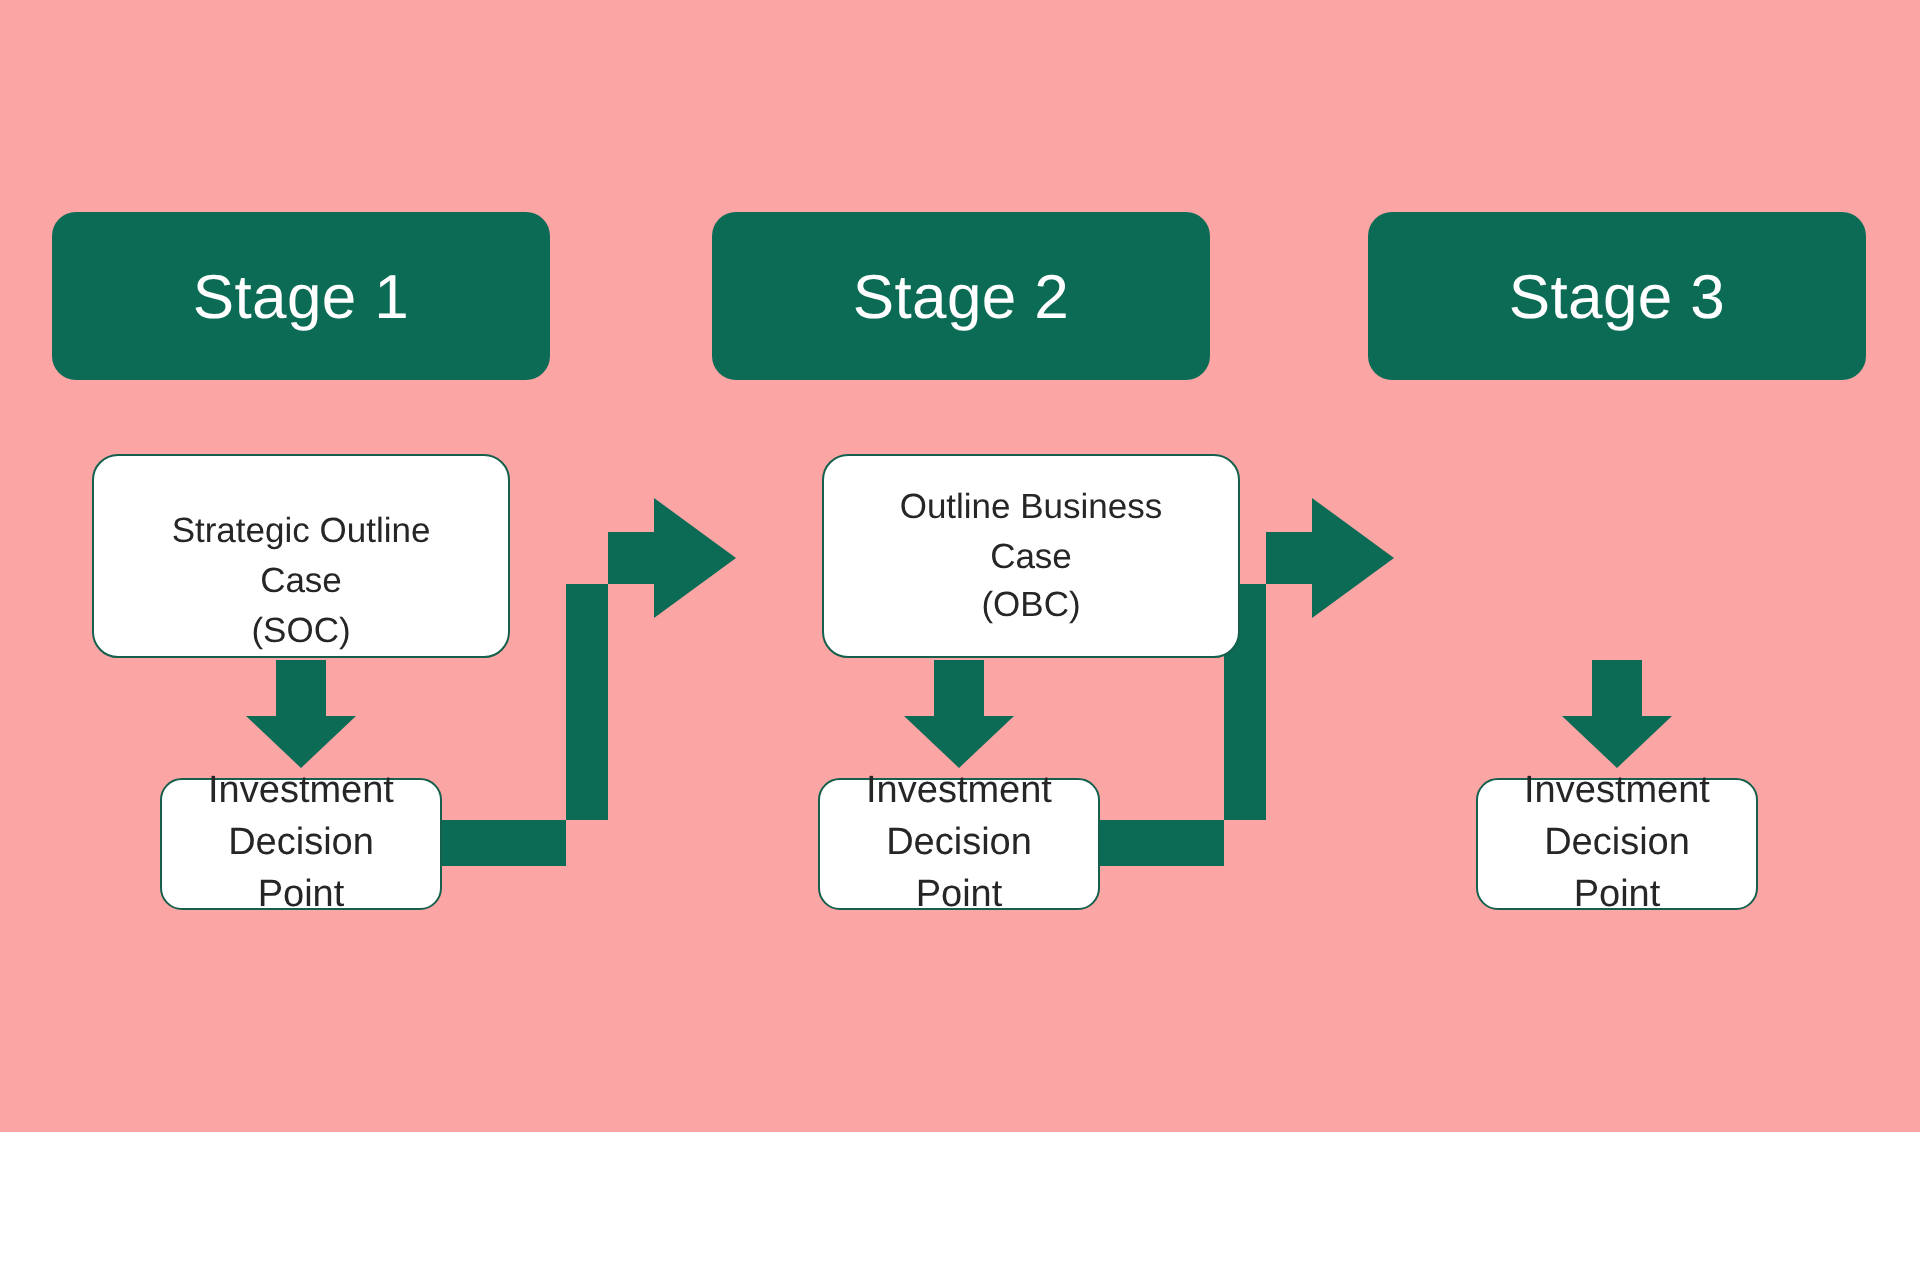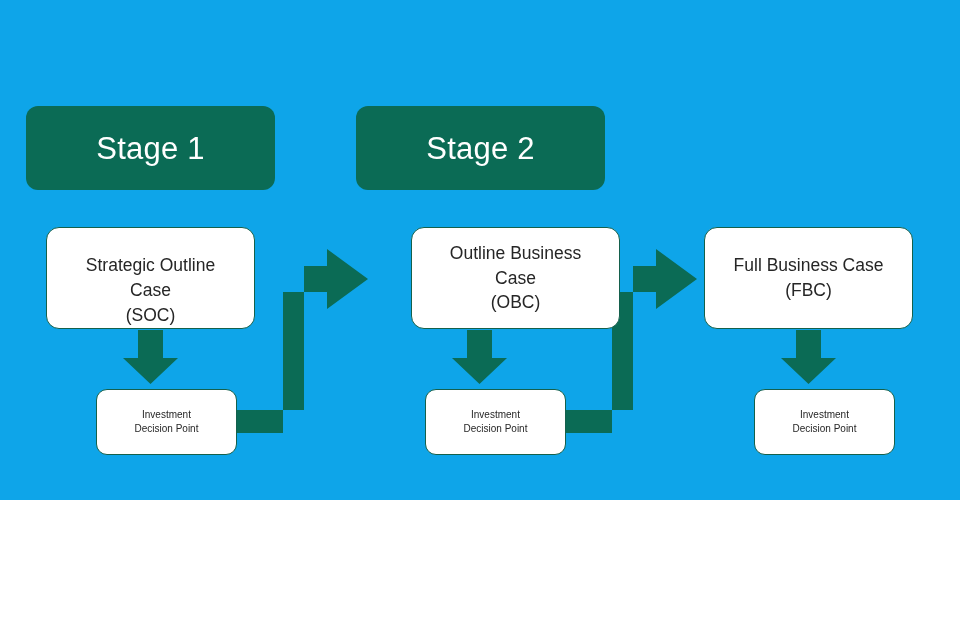--- a/index.html
+++ b/index.html
@@ -6,22 +6,22 @@
     margin: 0;
     padding: 0;
     background: #ffffff;
   }
   body {
     font-family: "Liberation Sans", sans-serif;
   }
   #canvas {
     position: relative;
     width: 960px;
-    height: 500px;
-    background: #0ea5e9;
+    height: 566px;
+    background: #fca5a5;
     overflow: hidden;
     text-decoration: underline;
   }
   
   .stage-header {
     position: absolute;
     background: #0B6B55;
     border-radius: 12px;
     display: flex;
     align-items: center;
@@ -43,25 +43,24 @@
     justify-content: center;
     text-align: center;
     color: #262626;
     box-sizing: border-box;
   }
   .case-box {
     font-size: 17.5px;
     line-height: 1.42;
   }
   .decision-box {
-    font-size: 10px;
+    font-size: 19px;
     line-height: 1.38;
     border-width: 1.4px;
     border-radius: 11px;
-    margin-left: 16px;
   }
   .box-text {
     display: block;
     padding: 0 10px;
     white-space: pre-line;
   }
   
   #connectors {
     position: absolute;
     left: 0;
@@ -122,24 +121,23 @@
     <span class="box-text">Outline Business
 Case
 (OBC)</span>
   </div>
 
   <div class="box decision-box" style="left:409px; top:389px; width:141px; height:66px;">
     <span class="box-text">Investment
 Decision Point</span>
   </div>
 
+  <div class="stage-header" style="left:684px; top:106px; width:249px; height:84px;">
+    <span>Stage 3</span>
+  </div>
 
-  <div class="box case-box" style="left:704px; top:227px; width:209px; height:102px;">
-    <span class="box-text">Full Business  Case
-(FBC)</span>
-  </div>
 
   <div class="box decision-box" style="left:738px; top:389px; width:141px; height:66px;">
     <span class="box-text">Investment
 Decision Point</span>
   </div>
 
 </div>
 
 </body></html>

